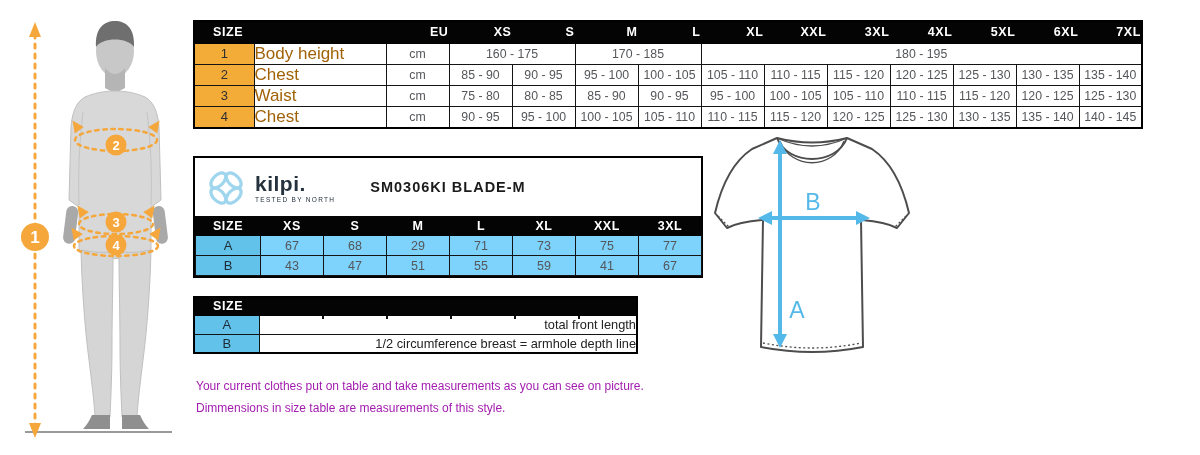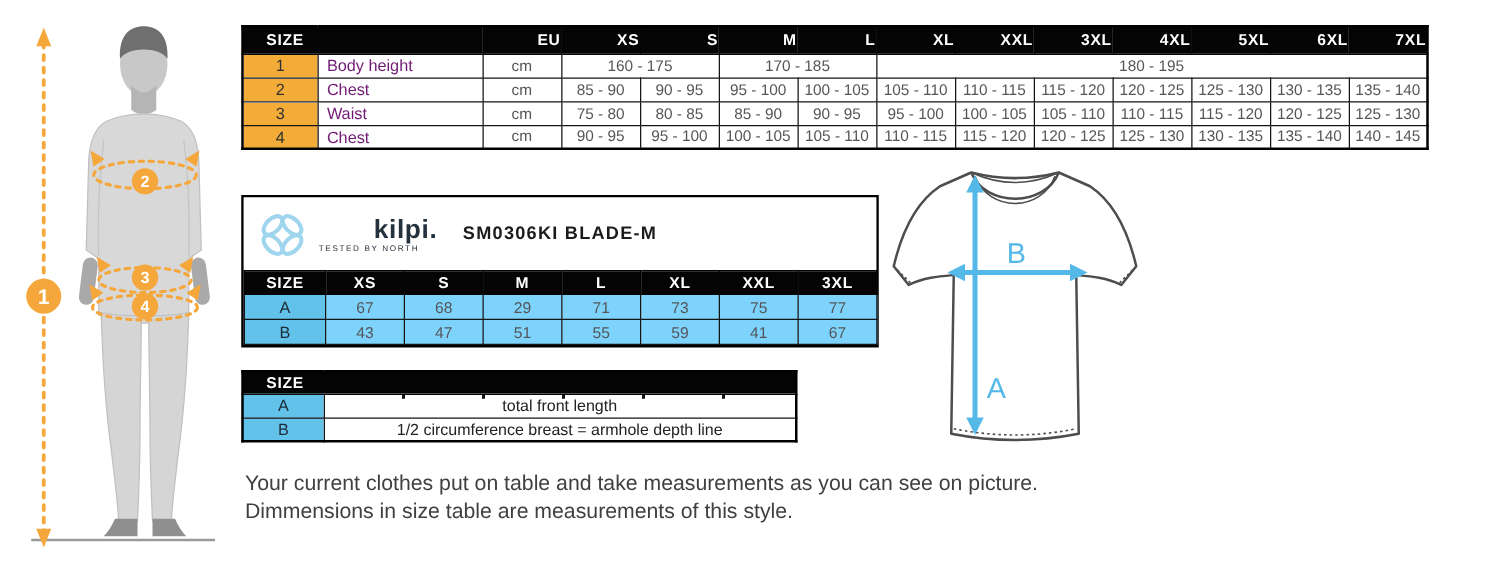--- a/index.html
+++ b/index.html
@@ -14,28 +14,28 @@
   #body-table th {
     background:#040404; color:#fff; font-size:12.5px; font-weight:bold;
     letter-spacing:.6px; height:22px; text-align:right; border:1px solid #040404;
   }
   #body-table th.size-h { text-align:left; padding-left:18px; }
   #body-table td {
     border:1px solid #141414; height:19px; text-align:center;
     font-size:12.3px; color:#54565a; background:#fff; white-space:nowrap; overflow:hidden;
   }
   #body-table td.num { background:#F3AC38; color:#303030; font-size:13px; }
-  #body-table td.rowlabel { text-align:left; padding-left:7px; color:#701a75; font-size:13px; }
+  #body-table td.rowlabel { text-align:left; padding-left:0; color:#a16207; font-size:17px; }
 
   
   #product-card { position:absolute; left:193px; top:156px; width:510px; border:2px solid #000; background:#fff; }
   .brand-row { position:relative; height:58px; background:#fff; }
   .logo-wrap { position:absolute; left:8px; top:7px; display:flex; align-items:center; }
   .logo-text { margin-left:6px; }
-  .brand-name { font-size:21px; font-weight:bold; color:#25313d; letter-spacing:.5px; line-height:22px;margin-left:44px; }
+  .brand-name { font-size:21px; font-weight:bold; color:#25313d; letter-spacing:.5px; line-height:22px; }
   .brand-tagline { font-size:6.5px; letter-spacing:1.3px; color:#25313d; margin-top:1px; }
   .product-title { position:absolute; left:0; right:0; top:0; bottom:0;
     display:flex; align-items:center; justify-content:center; 
     font-size:14.5px; font-weight:bold; letter-spacing:1px; color:#1b1b1b; }
   #product-table { width:100%; border-top:1px solid #000; }
   #product-table th {
     background:#040404; color:#fff; font-size:12.5px; font-weight:bold;
     letter-spacing:.6px; height:19px; text-align:center; border:1px solid #040404;
   }
   #product-table th.size-h { padding-left:0; }
@@ -46,32 +46,32 @@
   #product-table td.ab { background:#62C2EA; color:#1d2b36; font-size:13px; }
 
   
   #legend-table { position:absolute; left:193px; top:296px; width:445px; border:2px solid #000; background:#fff; }
   #legend-table th {
     background:#040404; color:#fff; font-size:12.5px; font-weight:bold;
     letter-spacing:.6px; height:18px; text-align:left; padding-left:18px; border:1px solid #040404;
   }
   #legend-table td { border:1px solid #141414; height:19px; font-size:12.8px; background:#fff; }
   #legend-table td.ab { background:#62C2EA; color:#1d2b36; text-align:center; width:65px; font-size:13px; }
-  #legend-table td.desc { text-align:center; padding-left:0; color:#222; }
+  #legend-table td.desc { text-align:right; padding-left:0; color:#222; }
   #legend-table tr.ticked td.desc {
     background-image:repeating-linear-gradient(90deg, transparent 0 62px, #111 62px 64px);
     background-size:100% 3px; background-repeat:no-repeat; background-position:0 0;
   }
 
   
   #figure-svg { position:absolute; left:0; top:0; }
   #shirt-svg  { position:absolute; left:700px; top:125px; }
 
   
-  .note { position:absolute; left:196px; top:376px; font-size:17px; line-height:21.5px; color:#404040; }
+  .note { position:absolute; left:196px; top:376px; font-size:12px; line-height:21.5px; color:#a21caf; }
 </style>
 </head>
 <body>
 
 <div class="canvas">
 
   <svg id="figure-svg" width="195" height="455" viewBox="0 0 195 455">
     <g>
       <line x1="25" y1="432" x2="172" y2="432" stroke="#9a9a9a" stroke-width="2"></line>
     </g>

